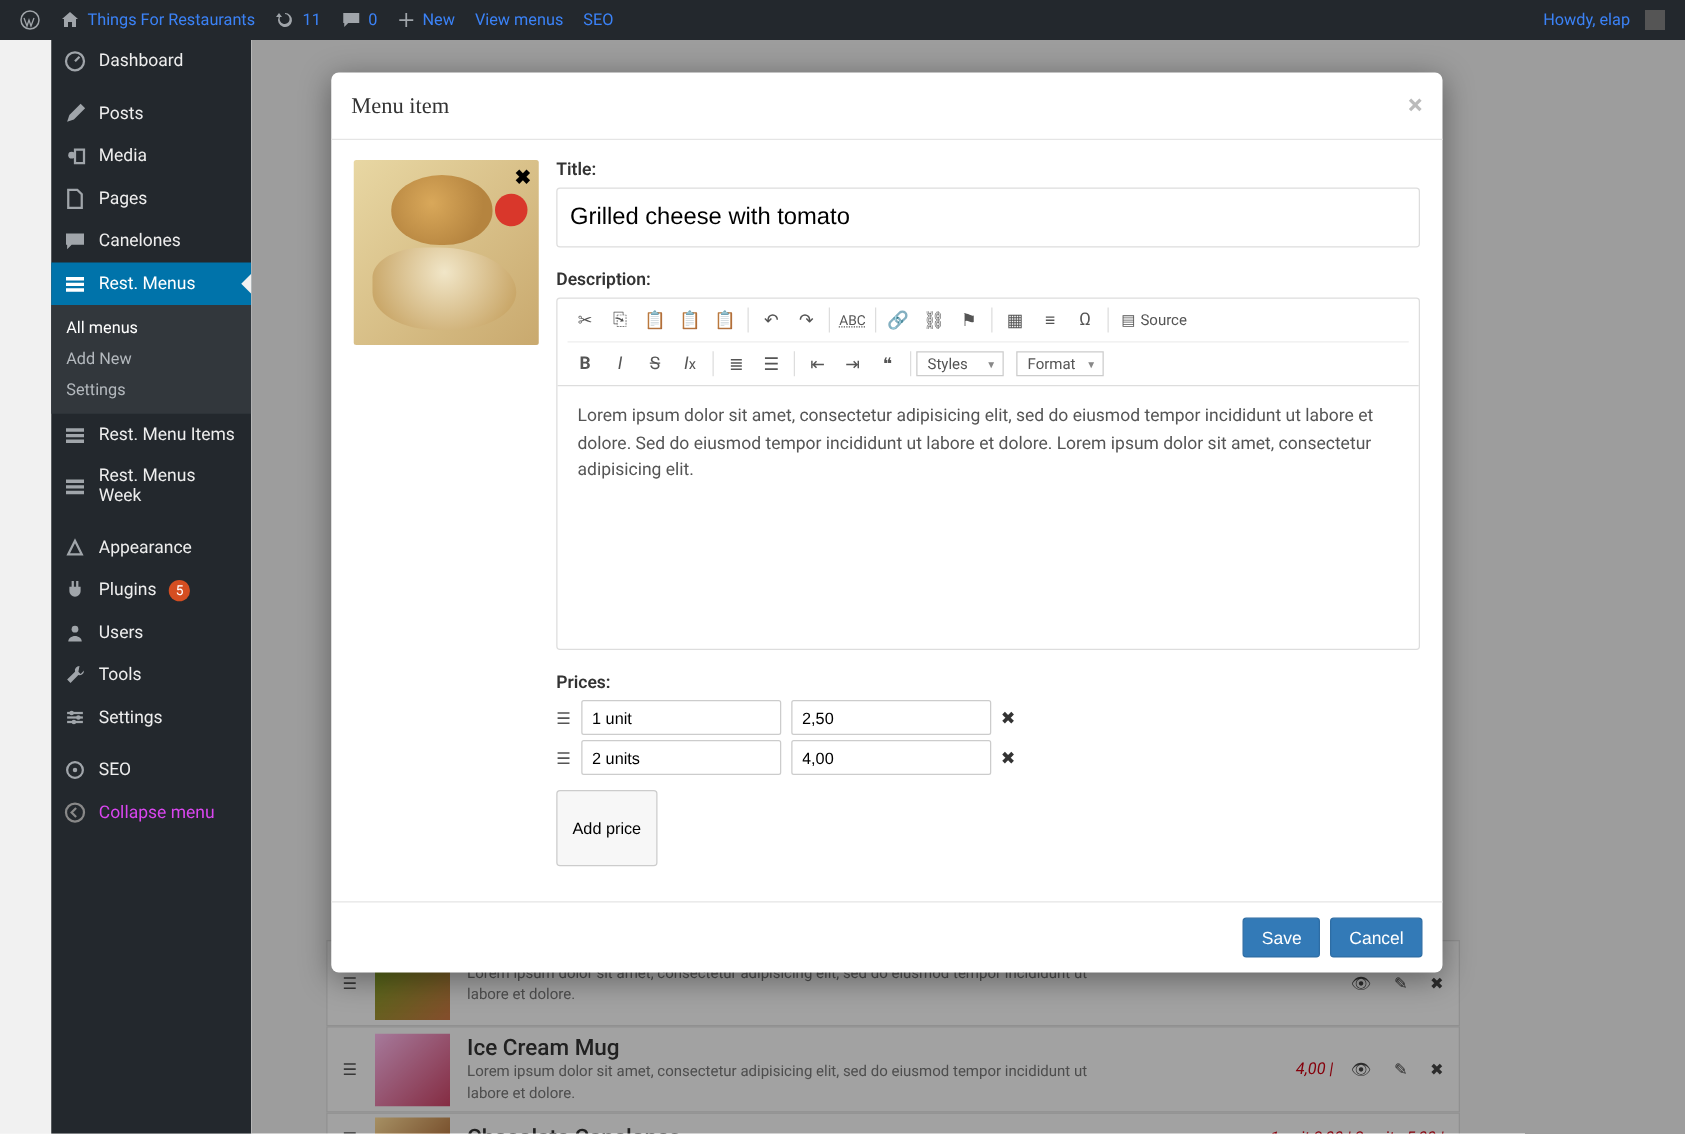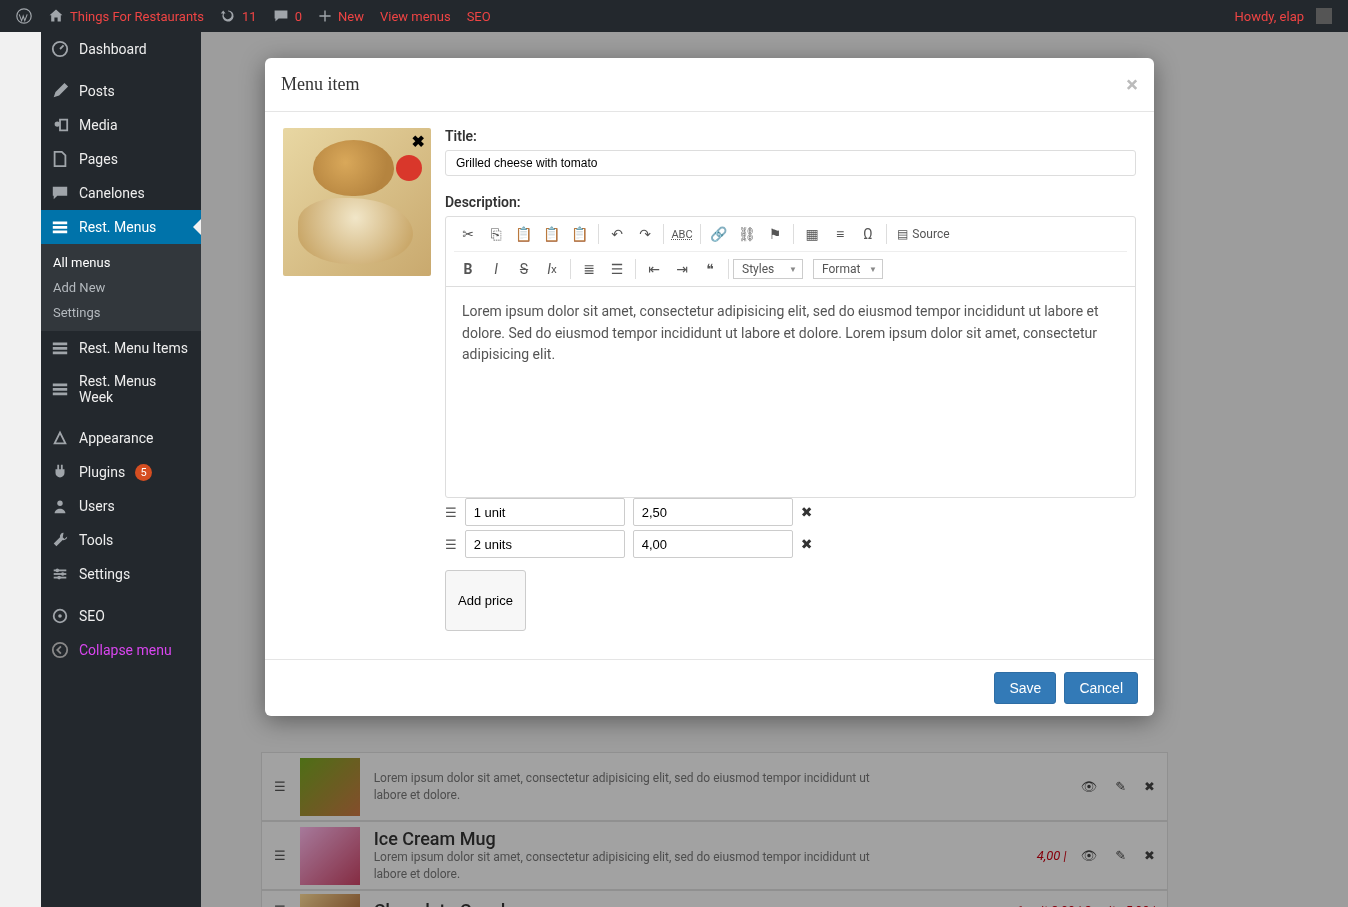--- a/index.html
+++ b/index.html
@@ -10,21 +10,21 @@
   background: #f1f1f1;
   overflow: hidden;
 }
 
 
 .admin-bar {
   background: #23282d;
   height: 32px;
   display: flex;
   align-items: center;
-  color: #ef4444;
+  color: #3b82f6;
   font-size: 13px;
   padding: 0 8px;
 }
 .admin-bar .ab-item {
   display: inline-flex;
   align-items: center;
   padding: 0 8px;
   height: 32px;
   cursor: pointer;
   gap: 6px;
@@ -161,22 +161,22 @@
   background:#d9372b; border-radius:50%;
 }
 .modal-body .img-remove {
   position:absolute; top:4px; right:6px;
   color:#000; font-weight:bold; cursor:pointer; font-size:16px;
   z-index:2;
 }
 .modal-body .form-col { flex:1; }
 .modal-body label.section { font-weight:600; font-size:14px; display:block; margin-bottom:6px; }
 .modal-body input.text {
-  width: 100%; height: 26px; padding: 0 10px;
-  border:1px solid #ddd; border-radius:3px; font-size:12px;
+  width: 100%; height: 48px; padding: 0 10px;
+  border:1px solid #ddd; border-radius:3px; font-size:19px;
 }
 .section-gap { margin-top:18px; }
 
 
 .editor { border:1px solid #ddd; border-radius:3px; }
 .editor .toolbar { border-bottom:1px solid #ddd; padding: 4px 8px; display:flex; flex-wrap:wrap; gap:0; align-items:center; }
 .editor .toolbar .row2 { width:100%; display:flex; align-items:center; padding-top:4px; border-top:1px solid #eee; margin-top:4px;}
 .editor .tb { width:28px; height:26px; display:inline-flex;align-items:center;justify-content:center; color:#555; cursor:pointer; font-size:14px; }
 .editor .tb.sep { border-left:1px solid #ddd; width:1px; margin:0 4px; height:20px; }
 .editor .dropdown { border:1px solid #ccc; padding:2px 20px 2px 8px; font-size:12px; color:#555; position:relative; cursor:pointer; min-width:70px; }
@@ -493,20 +493,21 @@
                 <span class="tb">❝</span>
                 <span class="tb sep"></span>
                 <span class="dropdown"><span>Styles</span></span>
                 <span style="width:10px"></span>
                 <span class="dropdown"><span>Format</span></span>
               </div>
             </div>
             <div class="content-area" contenteditable="true" style="">Lorem ipsum dolor sit amet, consectetur adipisicing elit, sed do eiusmod tempor incididunt ut labore et dolore. Sed do eiusmod tempor incididunt ut labore et dolore. Lorem ipsum dolor sit amet, consectetur adipisicing elit.</div>
           </div>
 
+          <label class="section section-gap">Prices:</label>
           <div class="price-row">
             <span class="handle ico">☰</span>
             <input class="label" value="1 unit" style="">
             <input class="amount" value="2,50" style="">
             <span class="remove">✖</span>
           </div>
           <div class="price-row">
             <span class="handle ico">☰</span>
             <input class="label" value="2 units" style="">
             <input class="amount" value="4,00" style="">

